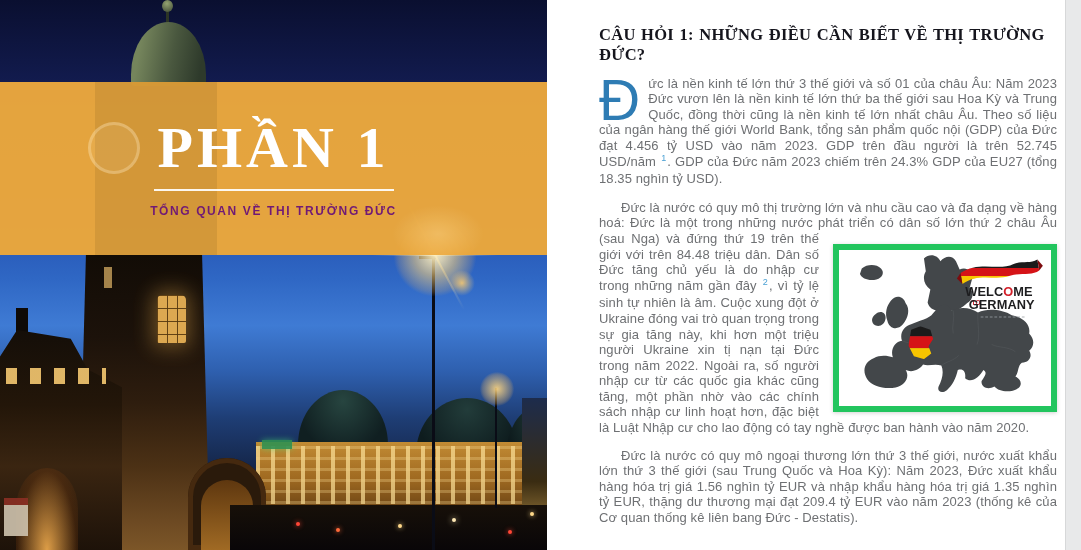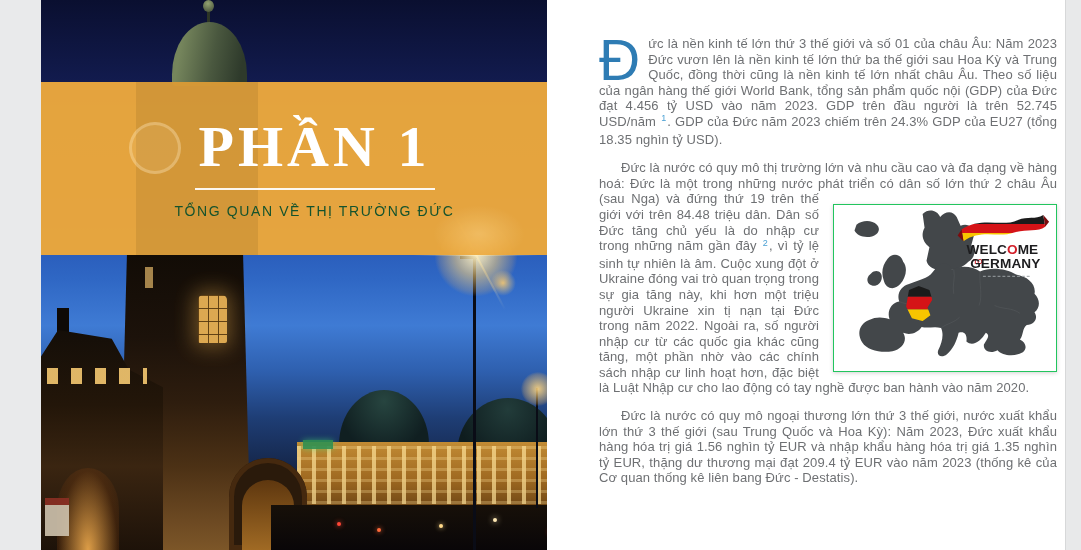--- a/index.html
+++ b/index.html
@@ -1,20 +1,20 @@
 <!DOCTYPE html>
 <html><head>
 <meta charset="utf-8">
 <style>
   * { margin:0; padding:0; box-sizing:border-box; }
   html,body { width:1081px; height:550px; overflow:hidden; background:#e9eaeb; }
   .stage { position:relative; width:1081px; height:550px; font-family:"Liberation Sans","DejaVu Sans",sans-serif; }
 
   
-  .cover { position:absolute; left:0; top:0; width:547px; height:550px; overflow:hidden; background:#101737;margin-left:41px; }
+  .cover { position:absolute; left:0; top:0; width:547px; height:550px; overflow:hidden; background:#101737; }
   .cover > div { position:absolute; }
   .sky-top { left:0; top:0; width:547px; height:82px; background:linear-gradient(180deg,#0a0f30 0%,#121b4e 100%); }
   .sky-main { left:0; top:82px; width:547px; height:468px;
     background:linear-gradient(180deg,#1a3590 0%,#1e46a6 22%,#2f67c4 42%,#3f7bd4 52%,#2e5fae 62%,#1e3d74 72%,#101a33 88%,#0a0e1c 100%); }
   .dome { left:131px; top:22px; width:75px; height:64px; border-radius:50% 50% 6% 6% / 82% 82% 6% 6%;
     background:linear-gradient(100deg,#75855c 15%,#4a583f 55%,#2e3a2b 90%); }
   .dome-stem { left:166px; top:8px; width:3px; height:18px; background:#2c3526; }
   .dome-finial { left:162px; top:0px; width:11px; height:12px; border-radius:50%; background:radial-gradient(circle at 45% 30%,#93a271,#3d4733); }
 
   .tower { left:78px; top:255px; width:132px; height:295px; clip-path:polygon(6% 0,94% 0,100% 100%,0 100%);
@@ -77,42 +77,42 @@
   .band { left:0; top:82px; width:547px; height:173px; background:rgba(235,167,59,.97);
     display:flex; flex-direction:column; align-items:center; justify-content:center; }
   .band-tower-shadow { position:absolute; left:95px; top:0; width:122px; height:173px; background:rgba(62,36,6,.10); }
   .band-clock { position:absolute; left:88px; top:40px; width:52px; height:52px; border-radius:50%;
     border:3px solid rgba(255,240,200,.30); background:rgba(255,236,192,.10); }
   .band-glow { position:absolute; left:392px; bottom:-8px; width:92px; height:58px; border-radius:50%;
     background:radial-gradient(ellipse,rgba(255,232,176,.30),rgba(0,0,0,0) 70%); }
   .part-title { position:relative; color:#fff; font-family:"Liberation Serif","DejaVu Serif",serif; font-weight:700;
     font-size:58px; letter-spacing:4px; line-height:1; text-align:center; }
   .part-divider { position:relative; width:240px; height:2px; background:rgba(255,255,255,.92); margin:12px 0 13px 0; }
-  .part-subtitle { position:relative; color:#14532d; font-weight:400; font-size:14px; letter-spacing:1.6px; text-align:center; }
+  .part-subtitle { position:relative; color:#701a75; font-weight:700; font-size:12px; letter-spacing:1.6px; text-align:center; }
 
   
   .page { position:absolute; left:547px; top:0; width:518px; height:550px; background:#ffffff; padding:25px 8px 0 52px; }
   .gutter { position:absolute; left:1065px; top:0; width:16px; height:550px; background:#e8e9ea; border-left:1px solid #d7d8d9; }
 
   .q-heading { font-family:"Liberation Serif","DejaVu Serif",serif; font-weight:700; font-size:16.5px;
     color:#15151d; letter-spacing:.3px; word-spacing:1px; line-height:1.2; }
   .answer-label { margin-top:13px; font-size:13.5px; color:#5e6b76; }
   .answer-label span { text-decoration:underline; text-underline-offset:2px; }
 
   .para { font-size:13px; line-height:15.6px; color:#6e7073; text-align:justify; letter-spacing:.1px; }
   .p1 { margin-top:11px; }
   .p2 { margin-top:13px; text-indent:22px; }
   .p3 { margin-top:12px; text-indent:22px; clear:both; }
 
   .dropcap { float:left; font-size:57px; line-height:46px; height:46px; color:#2e7cb4; padding:1px 8px 0 0; font-weight:400; }
   sup.fn { color:#4aa0d4; font-size:9px; vertical-align:baseline; position:relative; top:-4.5px; margin:0 1px; cursor:pointer; }
 
   .fig-spacer { float:right; width:0; height:44px; }
   .mapfig { float:right; clear:right; width:224px; height:168px; margin:0 0 6px 14px;
-    background:#fff; border:1px solid #22c55e; box-shadow:0 1px 4px rgba(0,0,0,.18); padding:3px; }
+    background:#fff; border:6px solid #22c55e; box-shadow:0 1px 4px rgba(0,0,0,.18); padding:3px; }
   .mapfig svg { display:block; width:100%; height:100%; }
 </style>
 </head>
 <body>
 
 <div class="stage">
 
   <div class="cover">
     <div class="sky-top"></div>
     <div class="sky-main"></div>
@@ -161,20 +161,21 @@
       <div class="band-tower-shadow"></div>
       <div class="band-clock"></div>
       <div class="band-glow"></div>
       <div class="part-title">PHẦN 1</div>
       <div class="part-divider"></div>
       <div class="part-subtitle">TỔNG QUAN VỀ THỊ TRƯỜNG ĐỨC</div>
     </div>
   </div>
 
   <div class="page">
+    <h1 class="q-heading">CÂU HỎI 1: NHỮNG ĐIỀU CẦN BIẾT VỀ THỊ TRƯỜNG ĐỨC?</h1>
 
 
     <p class="para p1"><span class="dropcap">Đ</span><span>ức là nền kinh tế lớn thứ 3 thế giới và số 01 của châu Âu: Năm 2023 Đức vươn lên là nền kinh tế lớn thứ ba thế giới sau Hoa Kỳ và Trung Quốc, đồng thời cũng là nền kinh tế lớn nhất châu Âu. Theo số liệu của ngân hàng thế giới World Bank, tổng sản phẩm quốc nội (GDP) của Đức đạt 4.456 tỷ USD vào năm 2023. GDP trên đầu người là trên 52.745 USD/năm </span><sup class="fn">1</sup><span>. GDP của Đức năm 2023 chiếm trên 24.3% GDP của EU27 (tổng 18.35 nghìn tỷ USD).</span></p>
 
     <p class="para p2"><span class="fig-spacer"></span><span class="mapfig">
           <svg viewBox="0 0 222 164" xmlns="http://www.w3.org/2000/svg">
       <defs>
         <linearGradient id="flagGrad" x1="0" y1="0" x2="0" y2="1">
           <stop offset="0" stop-color="#1b1b1b"></stop>
                 <stop offset="0.34" stop-color="#1b1b1b"></stop>

